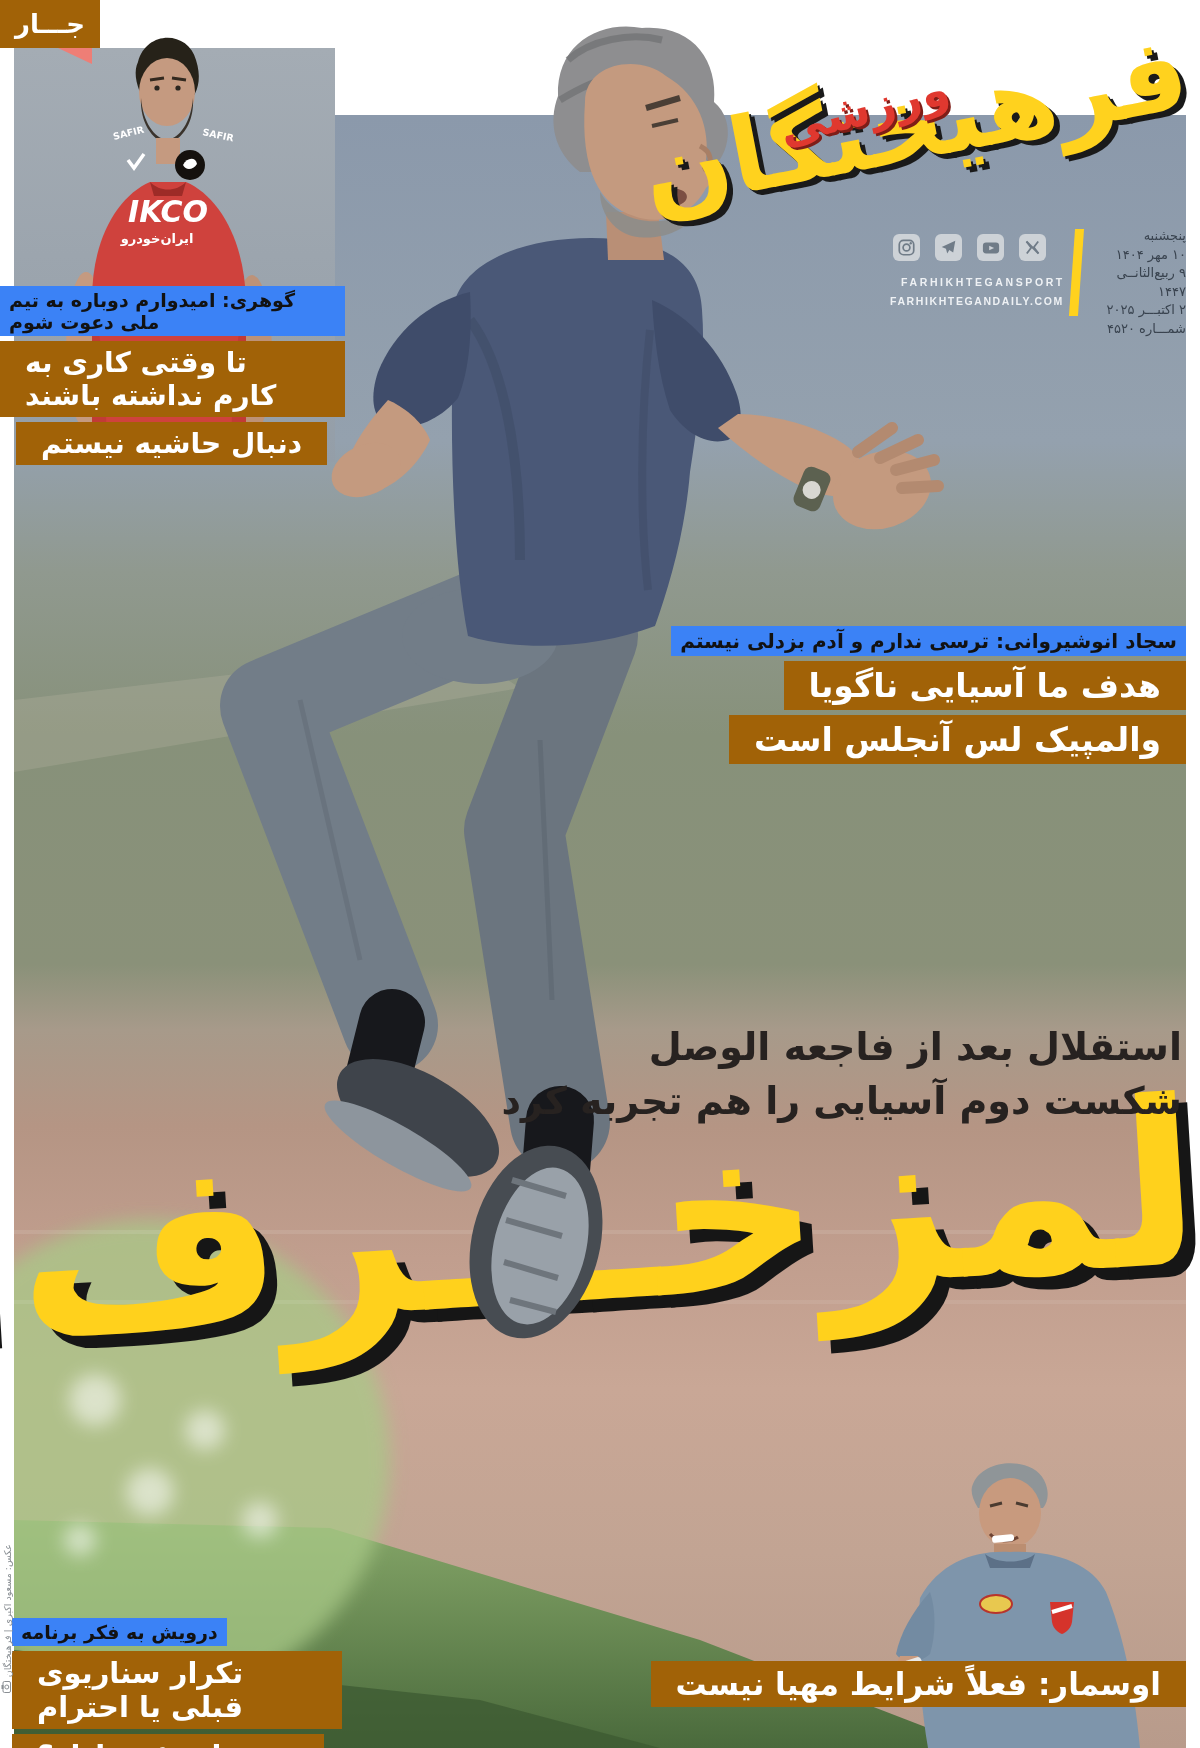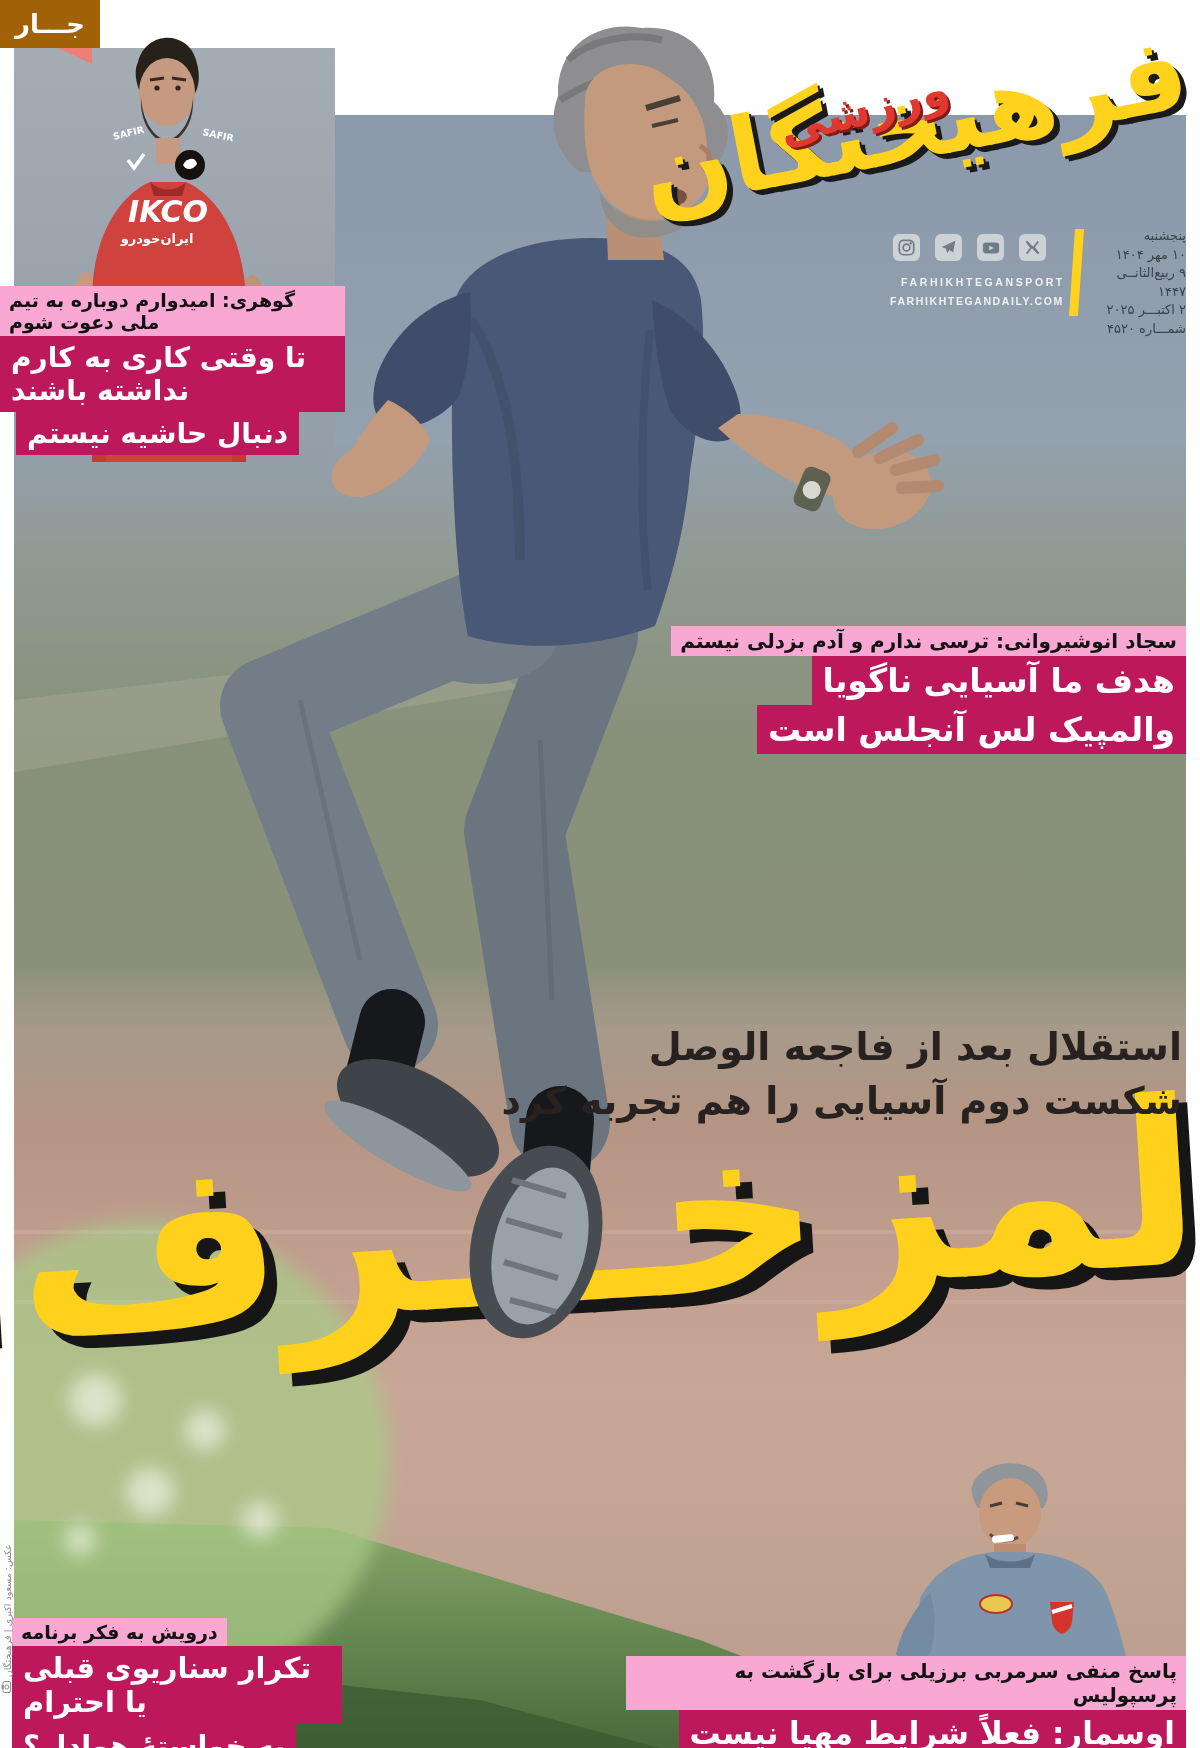--- a/index.html
+++ b/index.html
@@ -26,22 +26,22 @@
   .latin2{position:absolute;left:890px;top:295px;width:186px;
     font-family:"Liberation Sans",sans-serif;font-size:10.5px;font-weight:bold;letter-spacing:1.6px;color:#eef1f4;}
   .yellow-bar{position:absolute;left:1072px;top:229px;width:9px;height:87px;background:#ffd21e;transform:skewX(-4deg);}
   .date-block{position:absolute;left:1086px;top:227px;width:100px;direction:rtl;text-align:right;
     font-size:13px;font-weight:normal;color:#39434f;line-height:18.5px;}
   .corner-tag{position:absolute;z-index:5;left:0;top:0;width:100px;height:48px;background:#a16207;
     display:flex;align-items:center;justify-content:center;color:#fff;font-size:26px;font-weight:bold;direction:rtl;}
   .corner-tag-tail{position:absolute;z-index:5;left:58px;top:48px;width:0;height:0;
     border-top:16px solid #ee7e76;border-left:34px solid transparent;}
   .story{position:absolute;z-index:6;direction:rtl;}
-  .strip-white{display:inline-block;background:#f9a8d4;color:#121212;font-weight:bold;padding:3px 9px;}
-  .strip-red{display:inline-block;background:#be185d;color:#ffffff;font-weight:bold;padding:5px 11px;}
+  .strip-white{display:inline-block;background:#3b82f6;color:#121212;font-weight:bold;padding:3px 9px;}
+  .strip-red{display:inline-block;background:#a16207;color:#ffffff;font-weight:bold;padding:5px 25px;margin-top:5px;}
   .story .line{display:block;}
   .align-left{text-align:left;}
   .align-right{text-align:right;}
   .story-a{left:0;top:286px;width:345px;}
   .story-a .strip-white{font-size:19px;}
   .story-a .strip-red{font-size:28px;}
   .story-b{right:14px;top:626px;width:560px;}
   .story-b .strip-white{font-size:20px;}
   .story-b .strip-red{font-size:33px;}
   .story-c{right:14px;top:796px;width:560px;}
@@ -265,21 +265,20 @@
     <span class="line"><span class="strip-red">والمپیک لس آنجلس است</span></span>
   </div>
 
 
   <div class="story story-d">
     <span class="line">استقلال بعد از فاجعه الوصل</span>
     <span class="line">شکست دوم آسیایی را هم تجربه کرد</span>
   </div>
 
   <div class="story story-e align-right">
-    <span class="line"><span class="strip-white">پاسخ منفی سرمربی برزیلی برای بازگشت به پرسپولیس</span></span>
     <span class="line"><span class="strip-red">اوسمار: فعلاً شرایط مهیا نیست</span></span>
   </div>
 
   <div class="story story-f align-left">
     <span class="line"><span class="strip-white">درویش به فکر برنامه</span></span>
     <span class="line"><span class="strip-red">تکرار سناریوی قبلی یا احترام</span></span>
     <span class="line"><span class="strip-red">به خواستهٔ هوادار؟</span></span>
   </div>
 
   <div class="credit">

